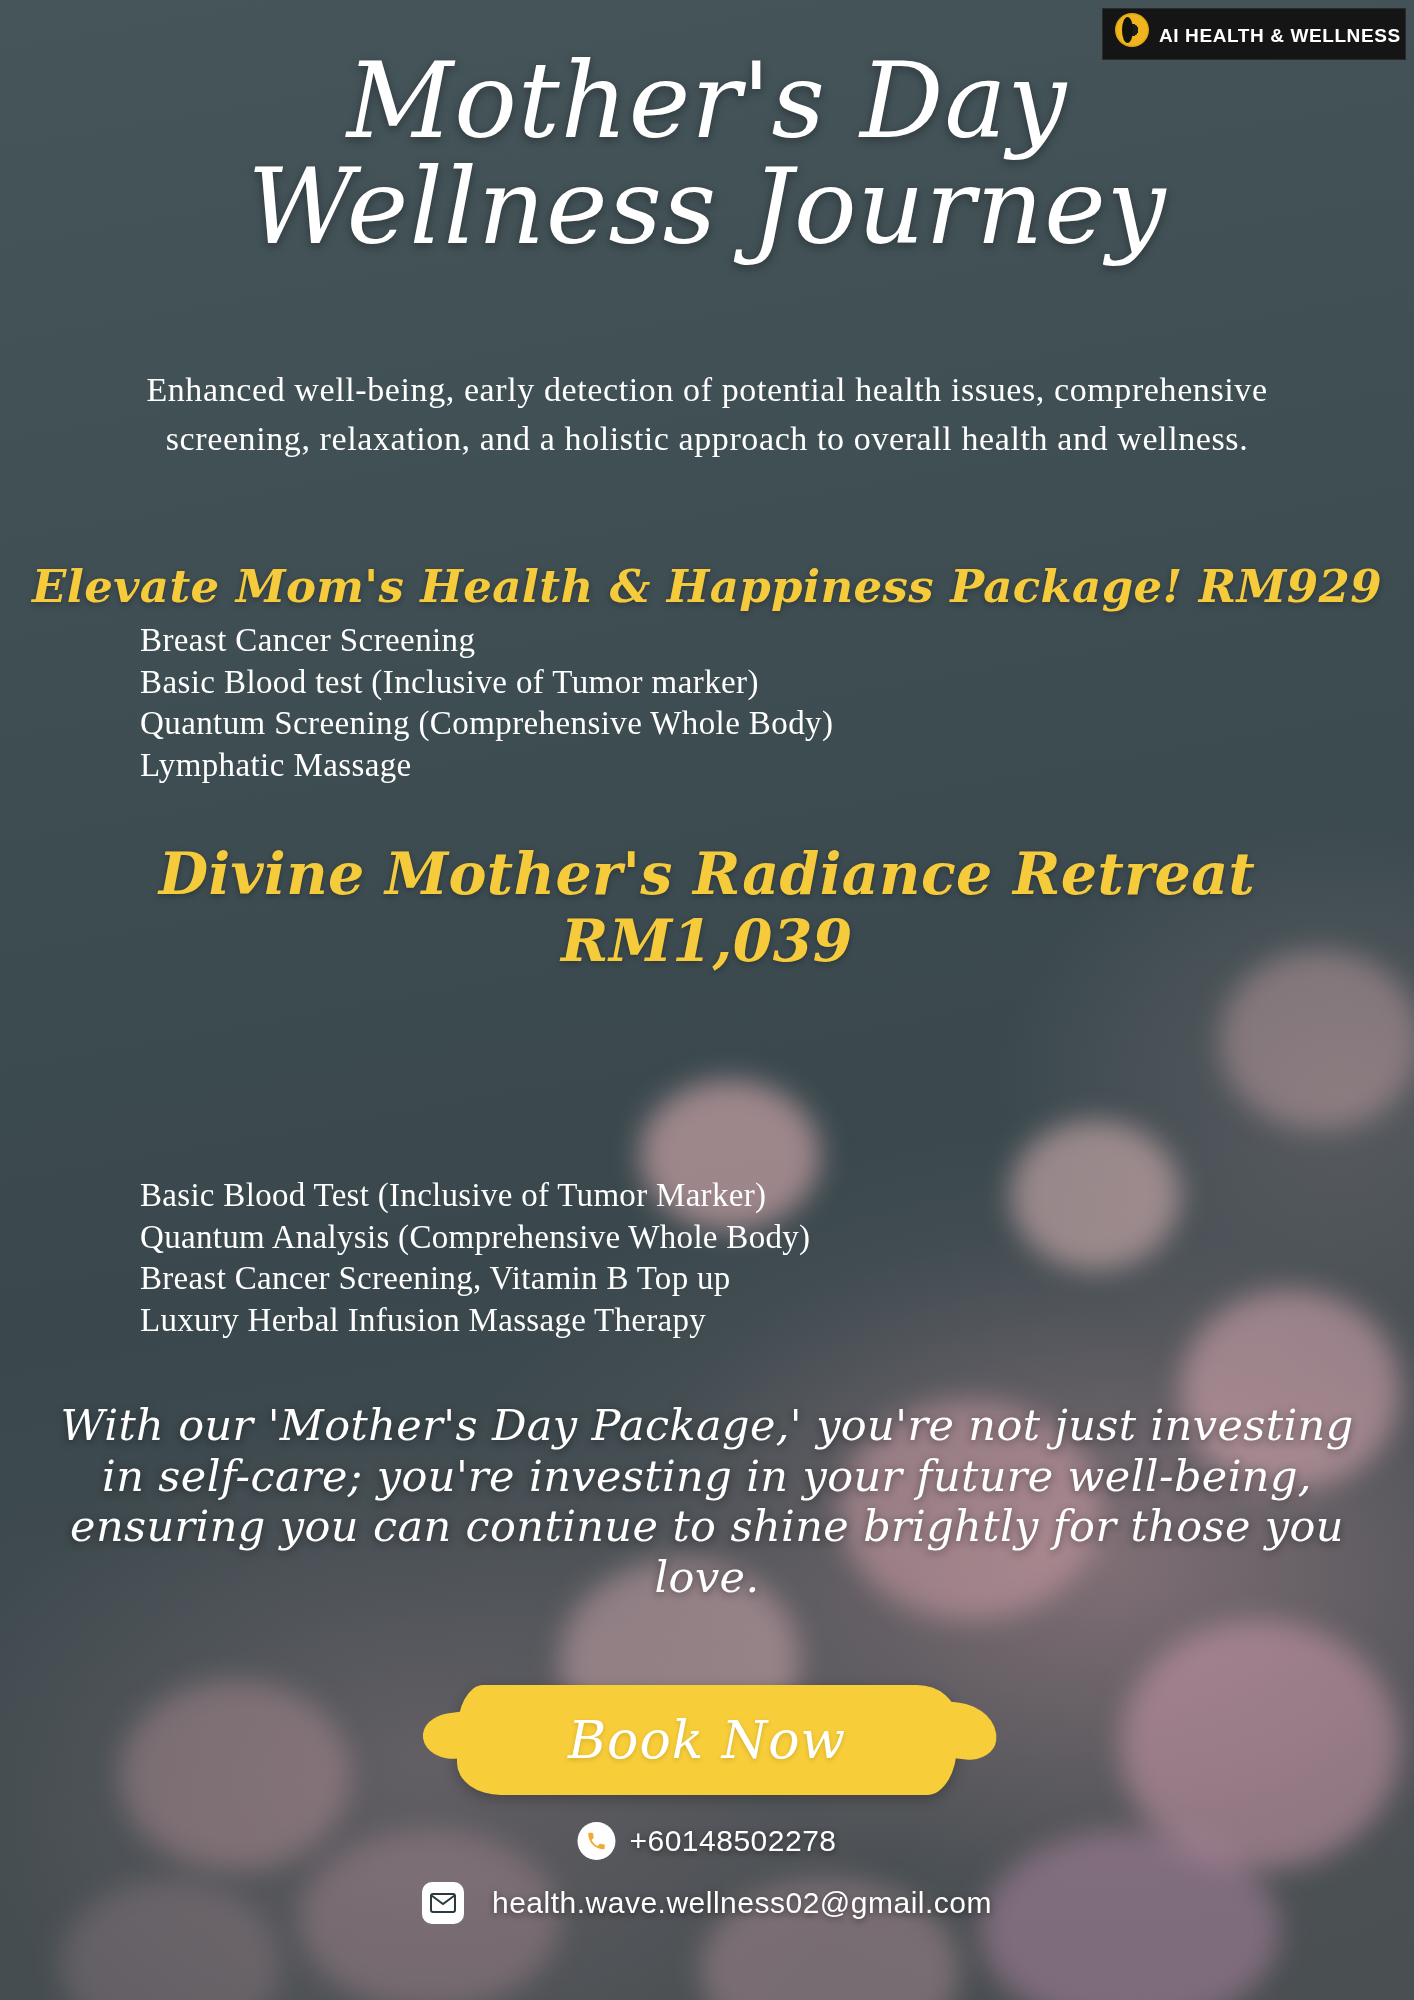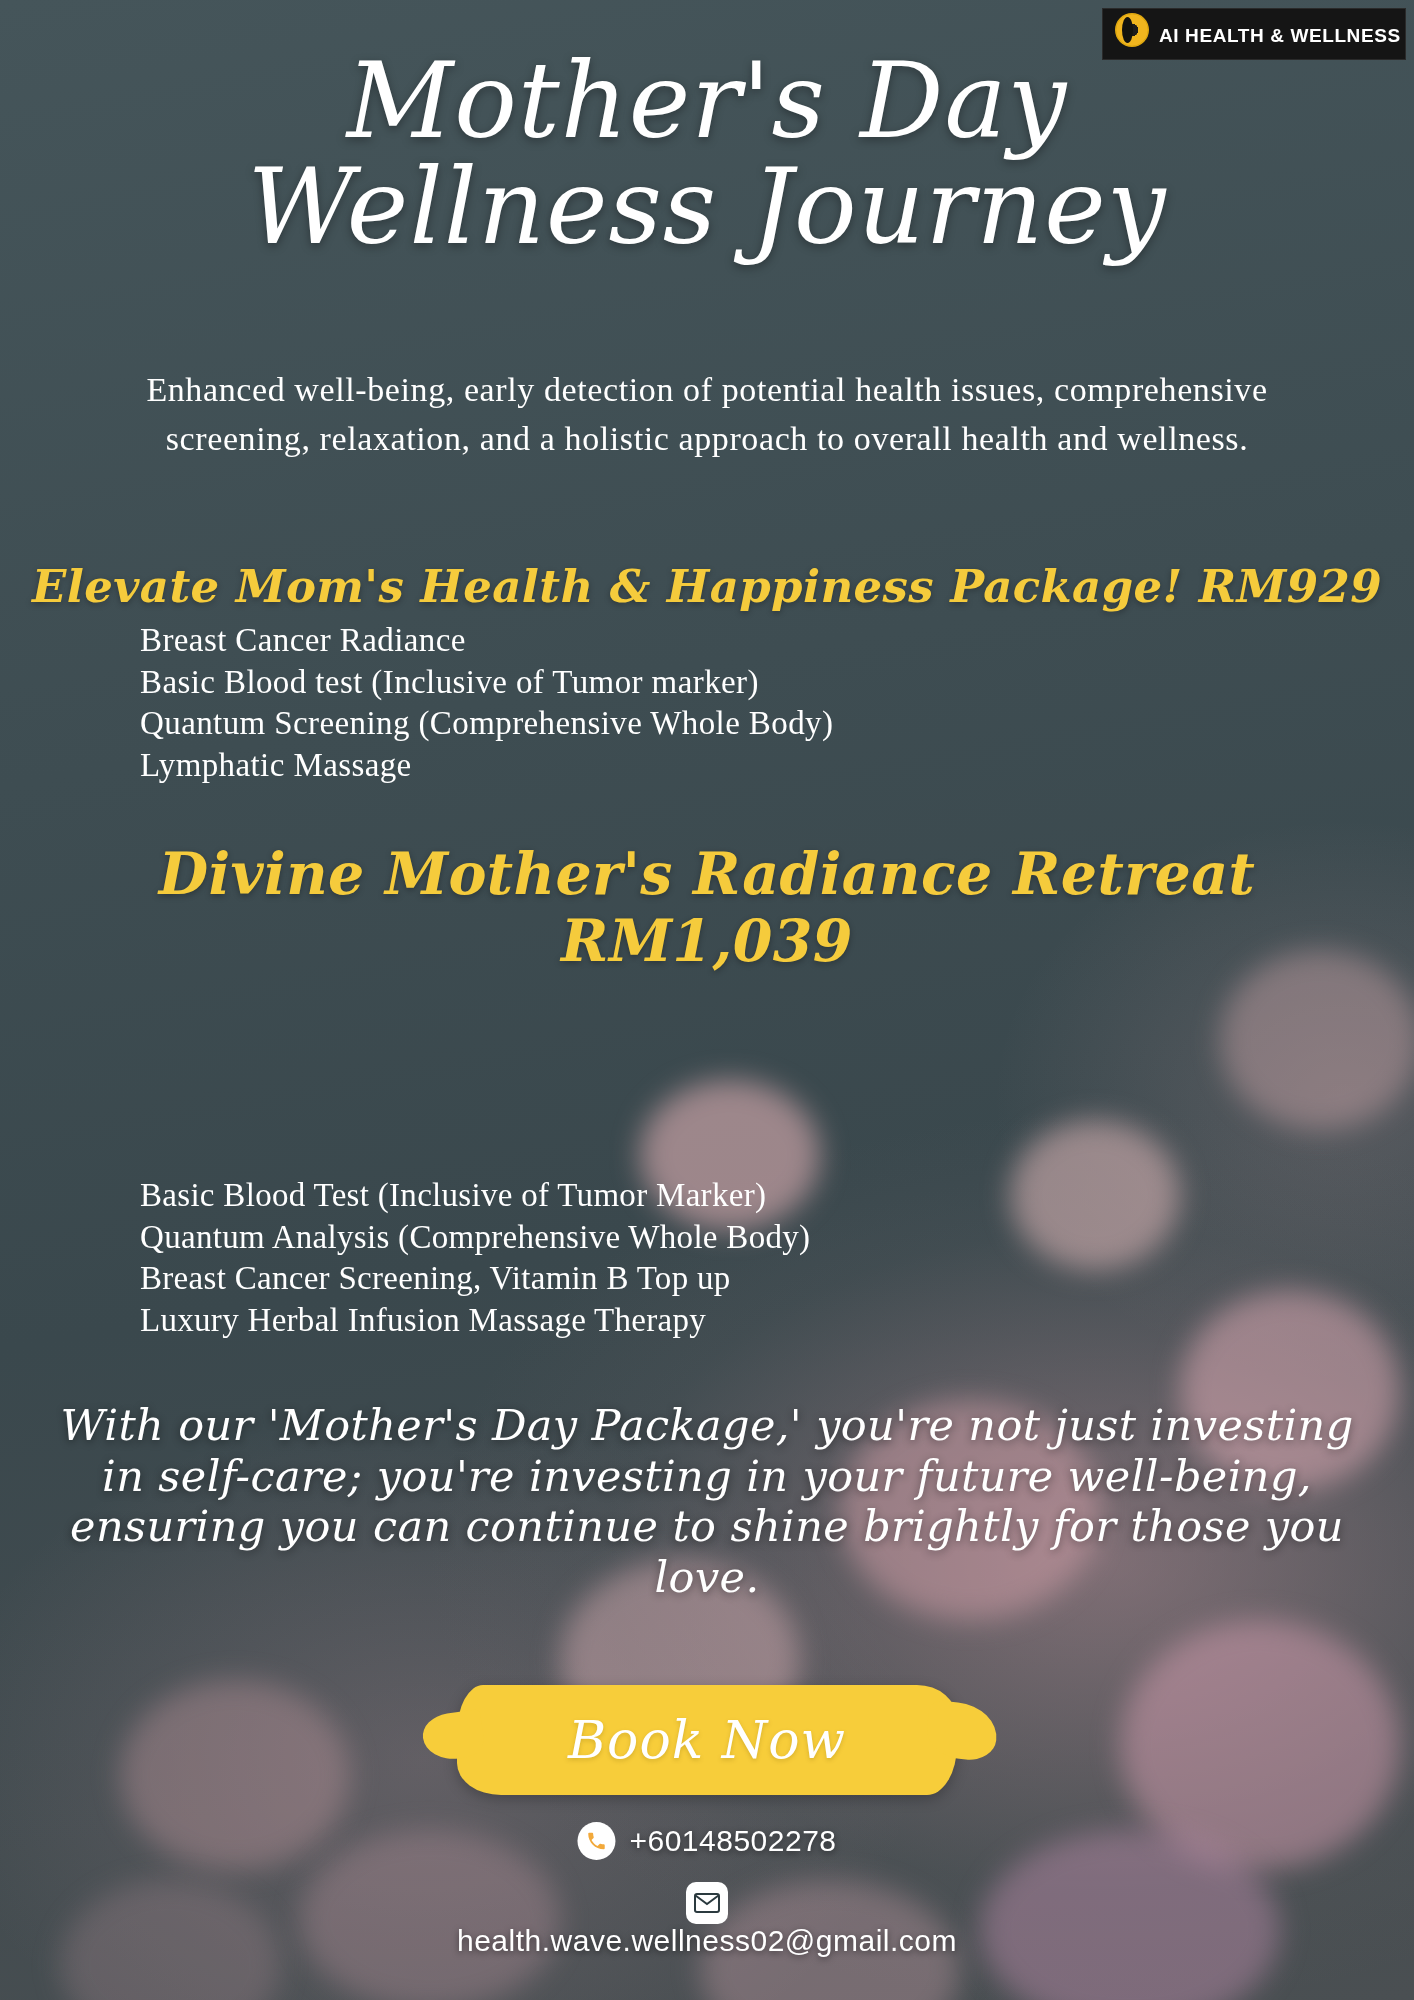--- a/index.html
+++ b/index.html
@@ -217,23 +217,22 @@
   
   .contact-phone {
     position: absolute;
     top: 1822px; left: 50%; transform: translateX(-50%);
     display: flex; align-items: center; gap: 14px;
     z-index: 12;
   }
   .contact-email {
     position: absolute;
     top: 1882px; left: 50%; transform: translateX(-50%);
-    display: flex; align-items: center; gap: 0;
+    display: flex; align-items: center; gap: 28px;
     z-index: 12;
-    flex-direction: column;
   }
   .contact-text {
     color: #ffffff;
     font-family: "Liberation Sans", sans-serif;
     font-size: 30px;
     letter-spacing: 0.5px;
     text-shadow: 0 2px 6px rgba(0,0,0,0.5);
   }
   .ic {
     width: 42px; height: 42px; flex: none;
@@ -269,21 +268,21 @@
 
   <h1 class="title">
     <span class="l1">Mother's Day</span>
     <span class="l2">Wellness Journey</span>
   </h1>
 
   <p class="intro">Enhanced well-being, early detection of potential health issues, comprehensive screening, relaxation, and a holistic approach to overall health and wellness.</p>
 
   <h2 class="pkg1-head">Elevate Mom's Health &amp; Happiness Package! RM929</h2>
   <ul class="pkg1-list">
-    <li>Breast Cancer Radiance</li>
+    <li>Breast Cancer Screening</li>
     <li>Basic Blood test (Inclusive of Tumor marker)</li>
     <li>Quantum Screening (Comprehensive Whole Body)</li>
     <li>Lymphatic Massage</li>
   </ul>
 
   <h2 class="pkg2-head">Divine Mother's Radiance Retreat RM1,039</h2>
   <ul class="pkg2-list">
     <li>Basic Blood Test (Inclusive of Tumor Marker)</li>
     <li>Quantum Analysis (Comprehensive Whole Body)</li>
     <li>Breast Cancer Screening, Vitamin B Top up</li>

